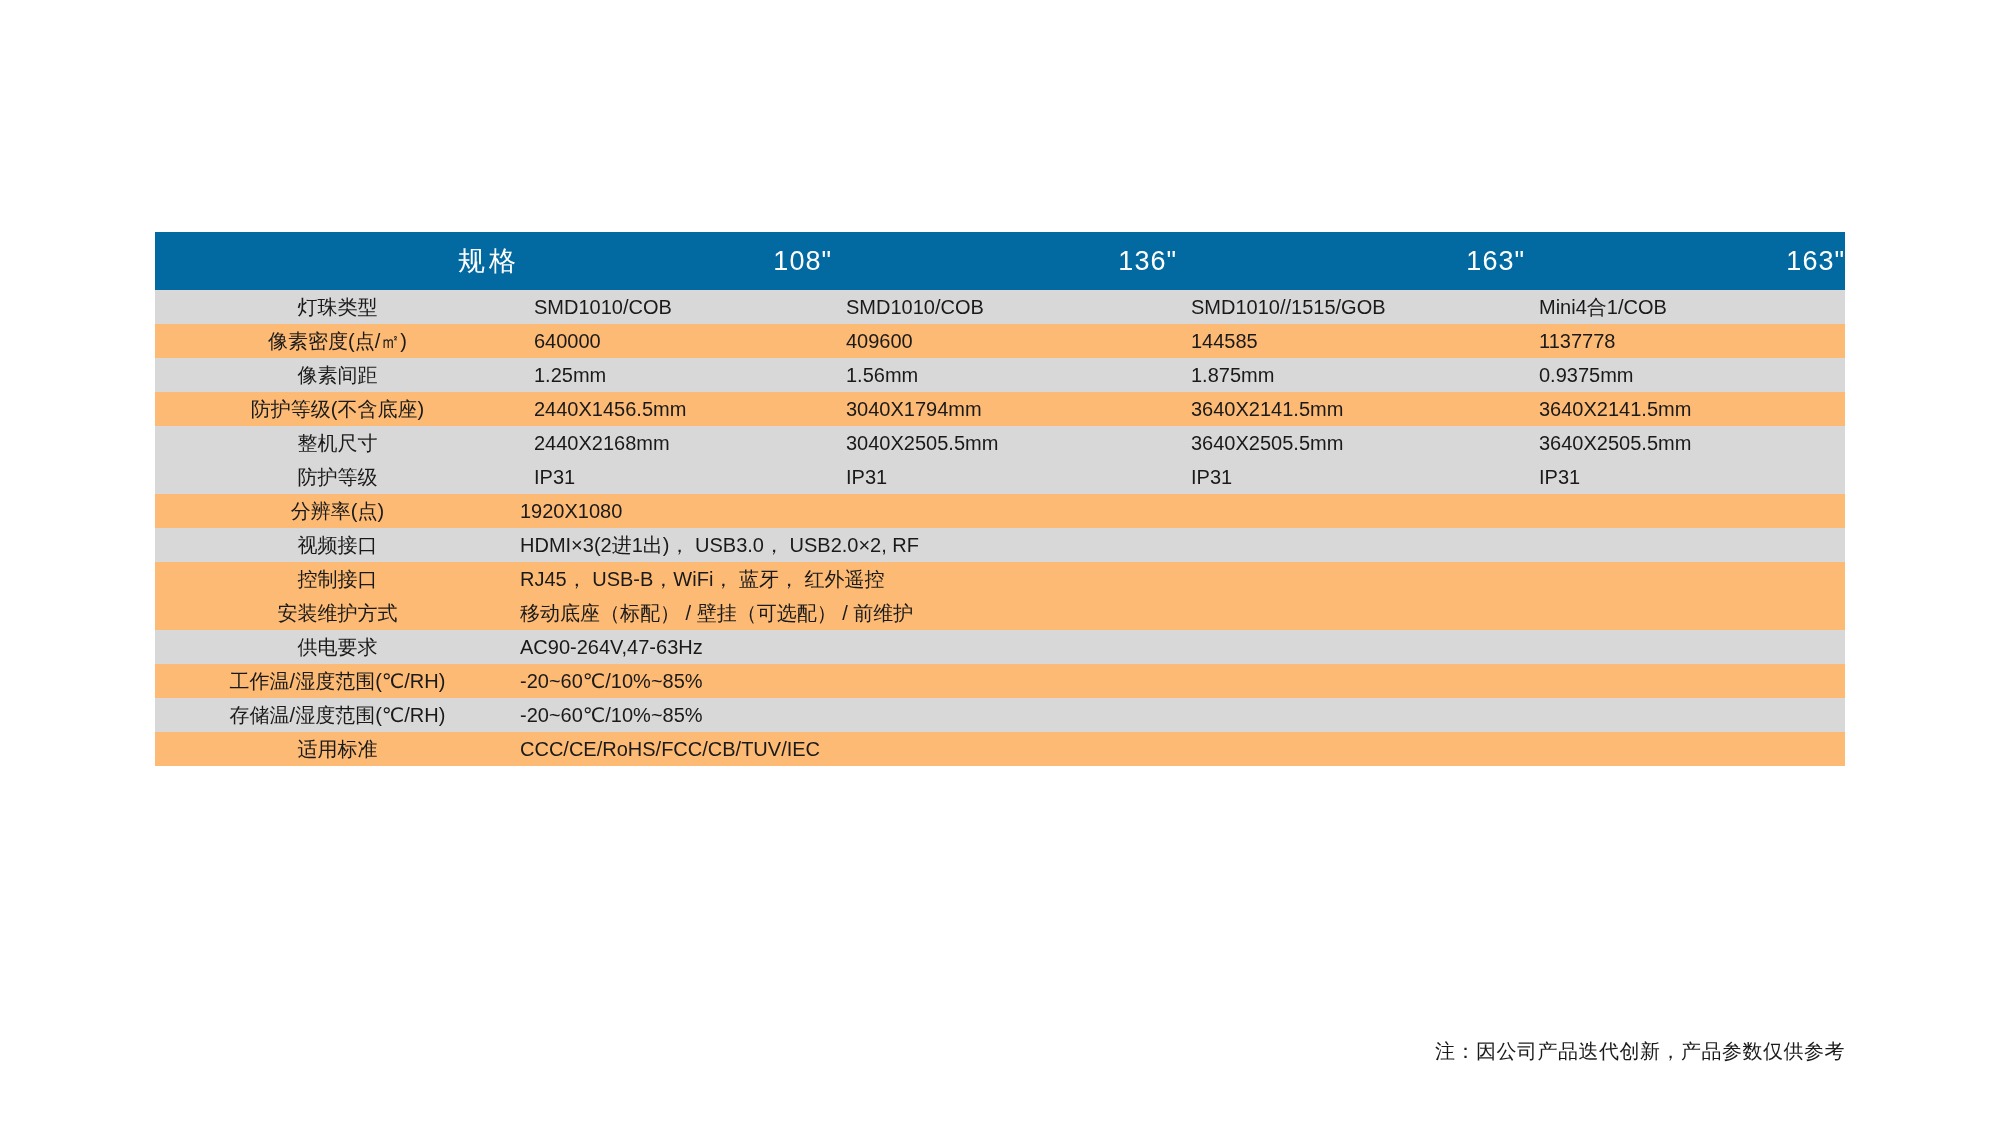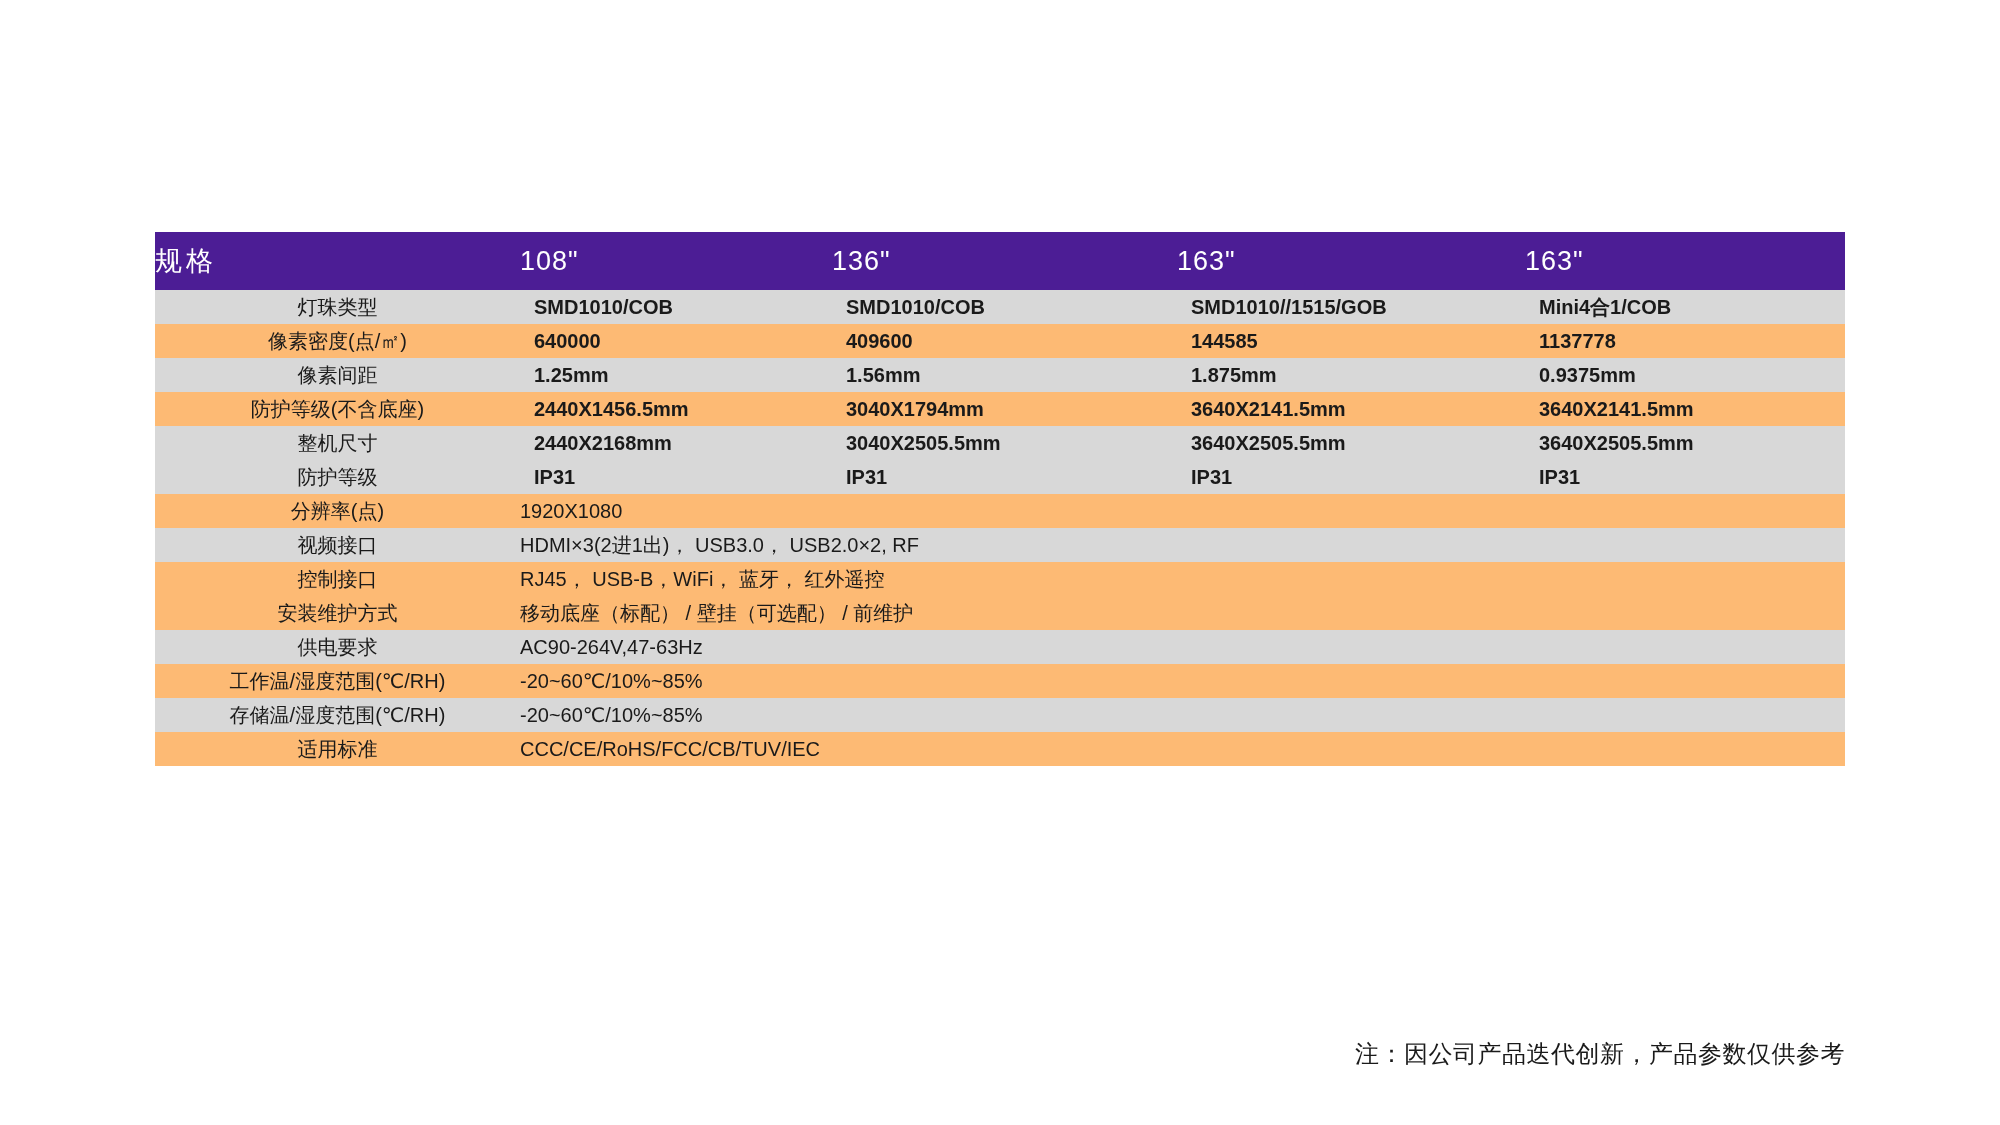--- a/index.html
+++ b/index.html
@@ -26,25 +26,25 @@
     width: 1690px;
     table-layout: fixed;
   }
   table.spec-table col.c0 { width: 365px; }
   table.spec-table col.c1 { width: 312px; }
   table.spec-table col.c2 { width: 345px; }
   table.spec-table col.c3 { width: 348px; }
   table.spec-table col.c4 { width: 320px; }
 
   thead th {
-    background: #4c1d95;
+    background: #0369a1;
     color: #ffffff;
     font-size: 27px;
     font-weight: normal;
-    text-align: left;
+    text-align: right;
     height: 58px;
     padding: 0;
     border: 0;
     letter-spacing: 1px;
   }
   thead th.spec-head {
     font-size: 27px;
     letter-spacing: 4px;
   }
 
@@ -64,31 +64,30 @@
     background: #fdba74;
   }
   td.label {
     text-align: center;
     padding-left: 0;
     padding-right: 0;
   }
   td.value {
     text-align: left;
     padding-left: 14px;
-    font-weight: bold;
   }
   td.merged {
     text-align: left;
     padding-left: 0;
   }
   .footnote {
     position: absolute;
     right: 155px;
     top: 1038px;
-    font-size: 24px;
+    font-size: 20px;
     color: #1a1a1a;
     letter-spacing: 0.5px;
   }
 </style>
 </head>
 <body>
 
 <div id="spec-sheet">
   <table class="spec-table">
     <colgroup>

